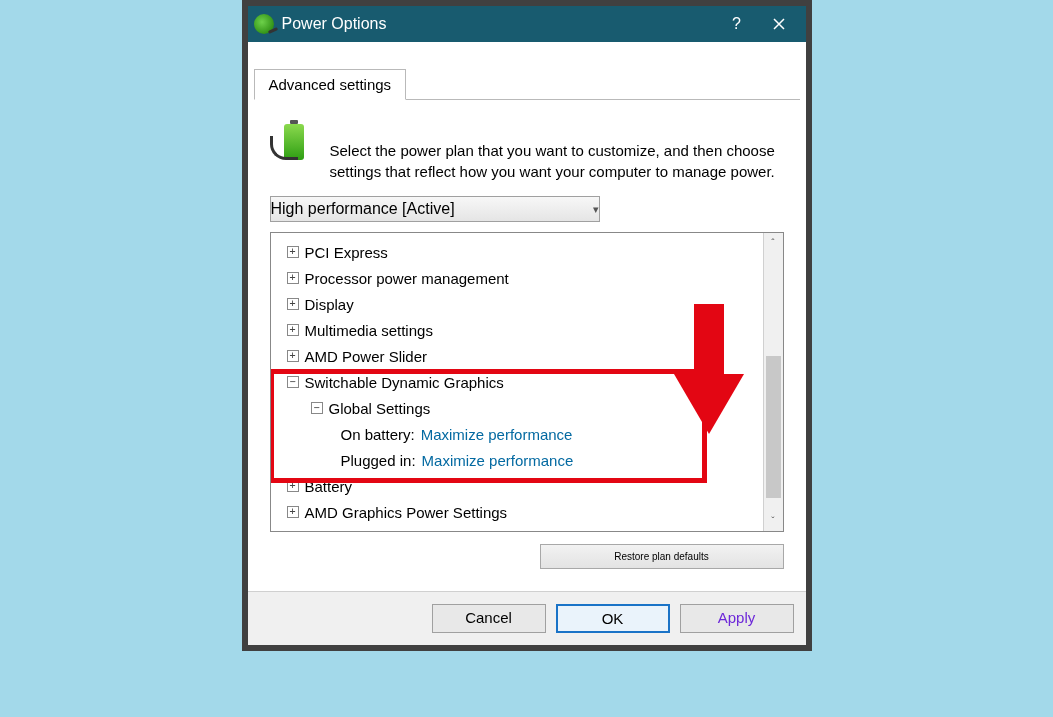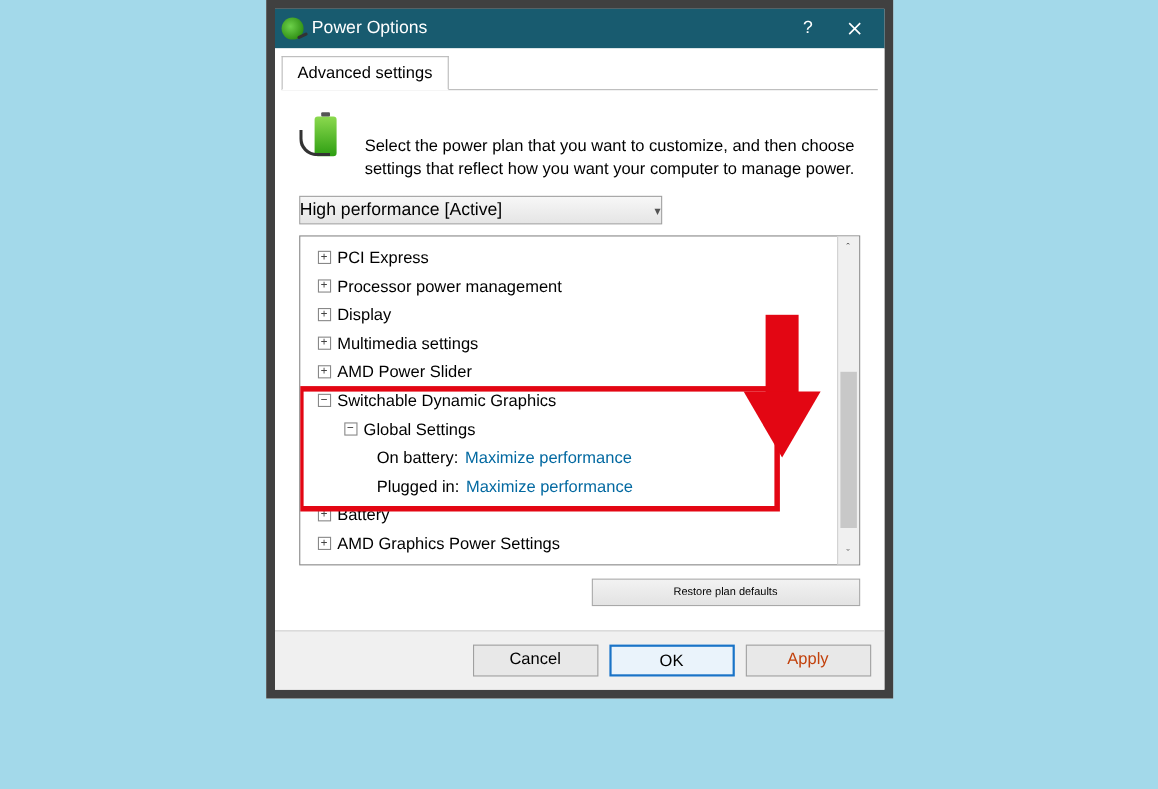--- a/index.html
+++ b/index.html
@@ -11,21 +11,21 @@
       justify-content: center;
       align-items: flex-start;
       padding-top: 0;
       width: 1053px;
       height: 717px;
     }
     .window {
       position: relative;
       width: 570px;
       background: #fff;
-      border: 8px solid #404040;
+      border: 6px solid #404040;
       margin-top: 0;
     }
     .titlebar {
       background: #185b6f;
       color: #fff;
       height: 36px;
       display: flex;
       align-items: center;
       padding: 0 6px;
     }
@@ -53,20 +53,21 @@
       cursor: default;
     }
     .content-area {
       background: #fff;
       padding: 6px;
     }
     .tab-strip {
       display: flex;
       border-bottom: 1px solid #b9b9b9;
       margin-bottom: 12px;
+      margin-top: 20px;
     }
     .tab {
       padding: 6px 14px;
       border: 1px solid #b9b9b9;
       border-bottom: 1px solid #fff;
       background: #fff;
       position: relative;
       top: 1px;
       font-size: 15px;
     }
@@ -208,21 +209,21 @@
     }
     .btn {
       width: 114px;
       padding: 4px 0;
       text-align: center;
       background: #e8e8e8;
       border: 1px solid #a0a0a0;
       font-size: 15px;
     }
     .btn.primary { border: 2px solid #1a73c7; background: #eaf3fb; }
-    .btn.disabled { color: #c2410c; }
+    .btn.disabled { color: #6d28d9; }
   </style>
 </head>
 <body>
 
 <div class="window">
 
   <div class="titlebar">
     <div class="title-icon"></div>
     <div class="title-text">Power Options</div>
     <div class="title-btn">?</div>

